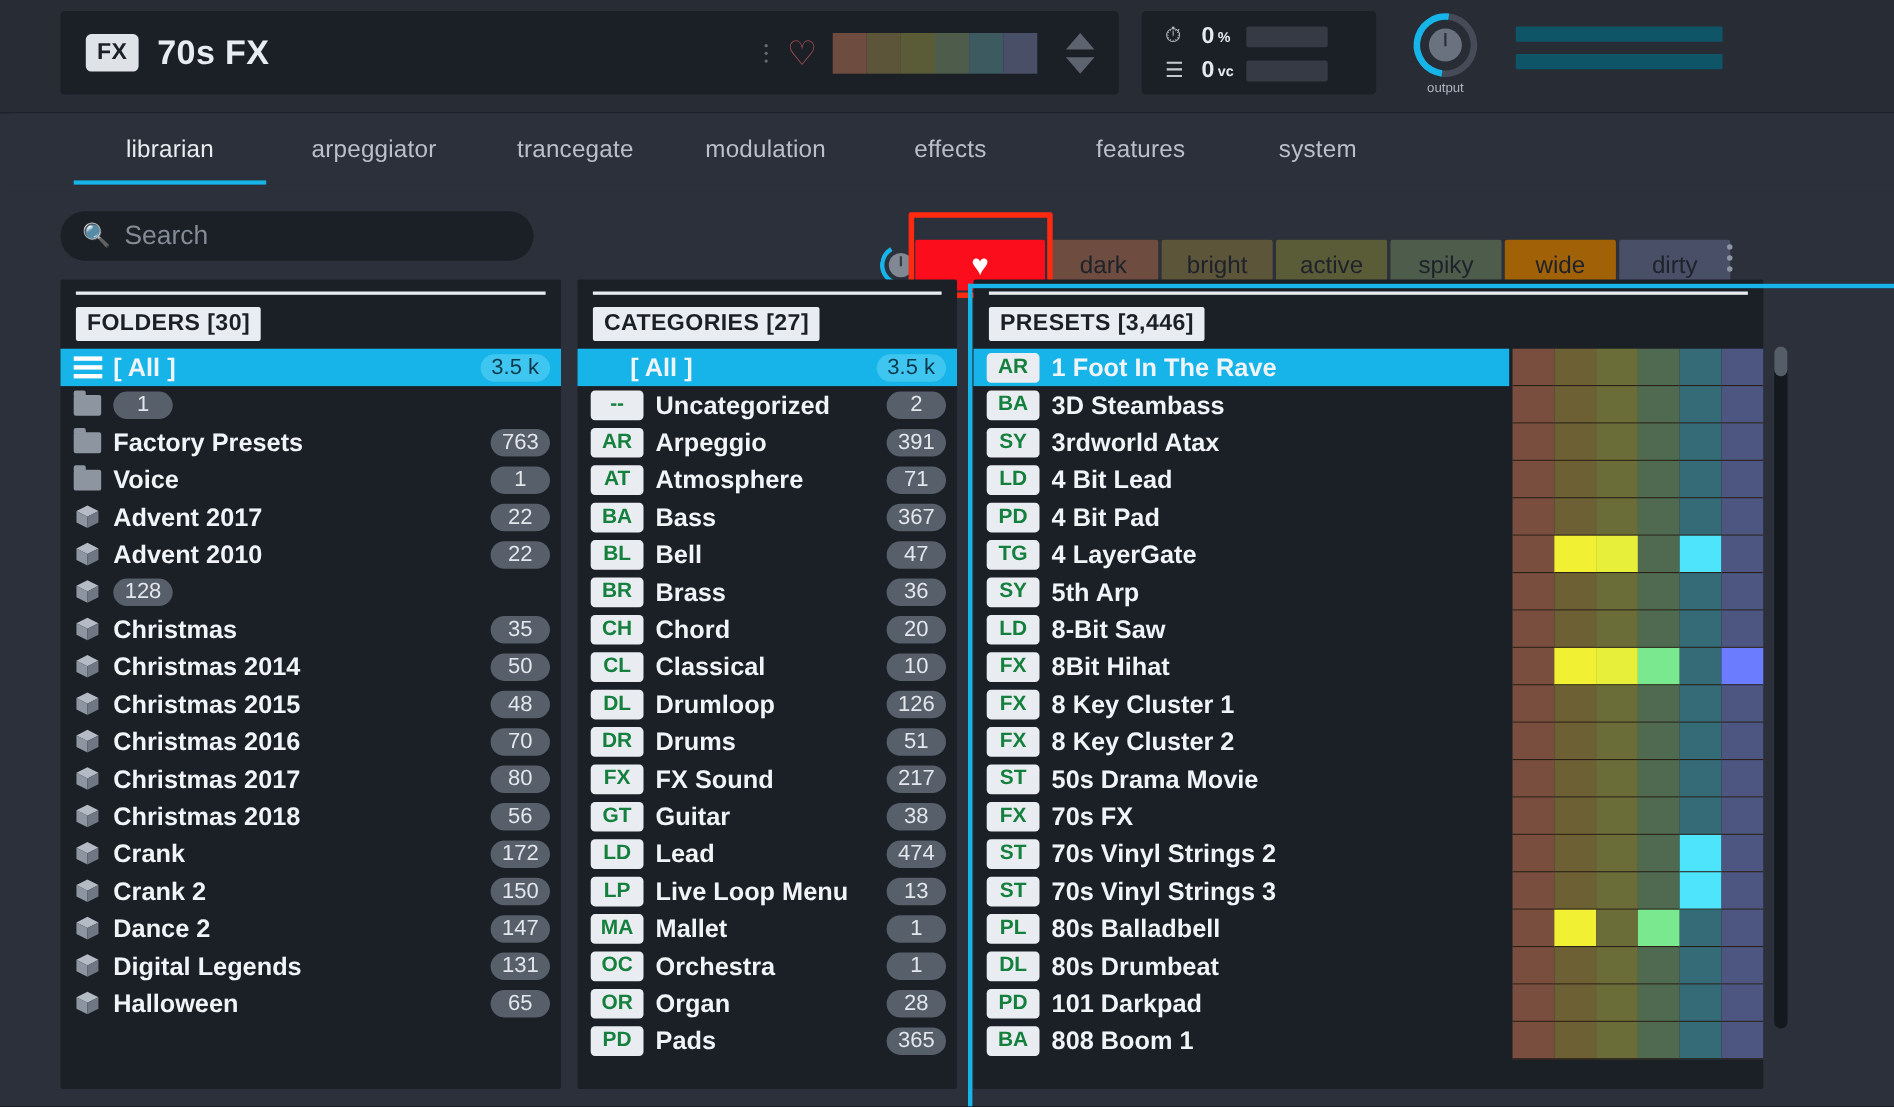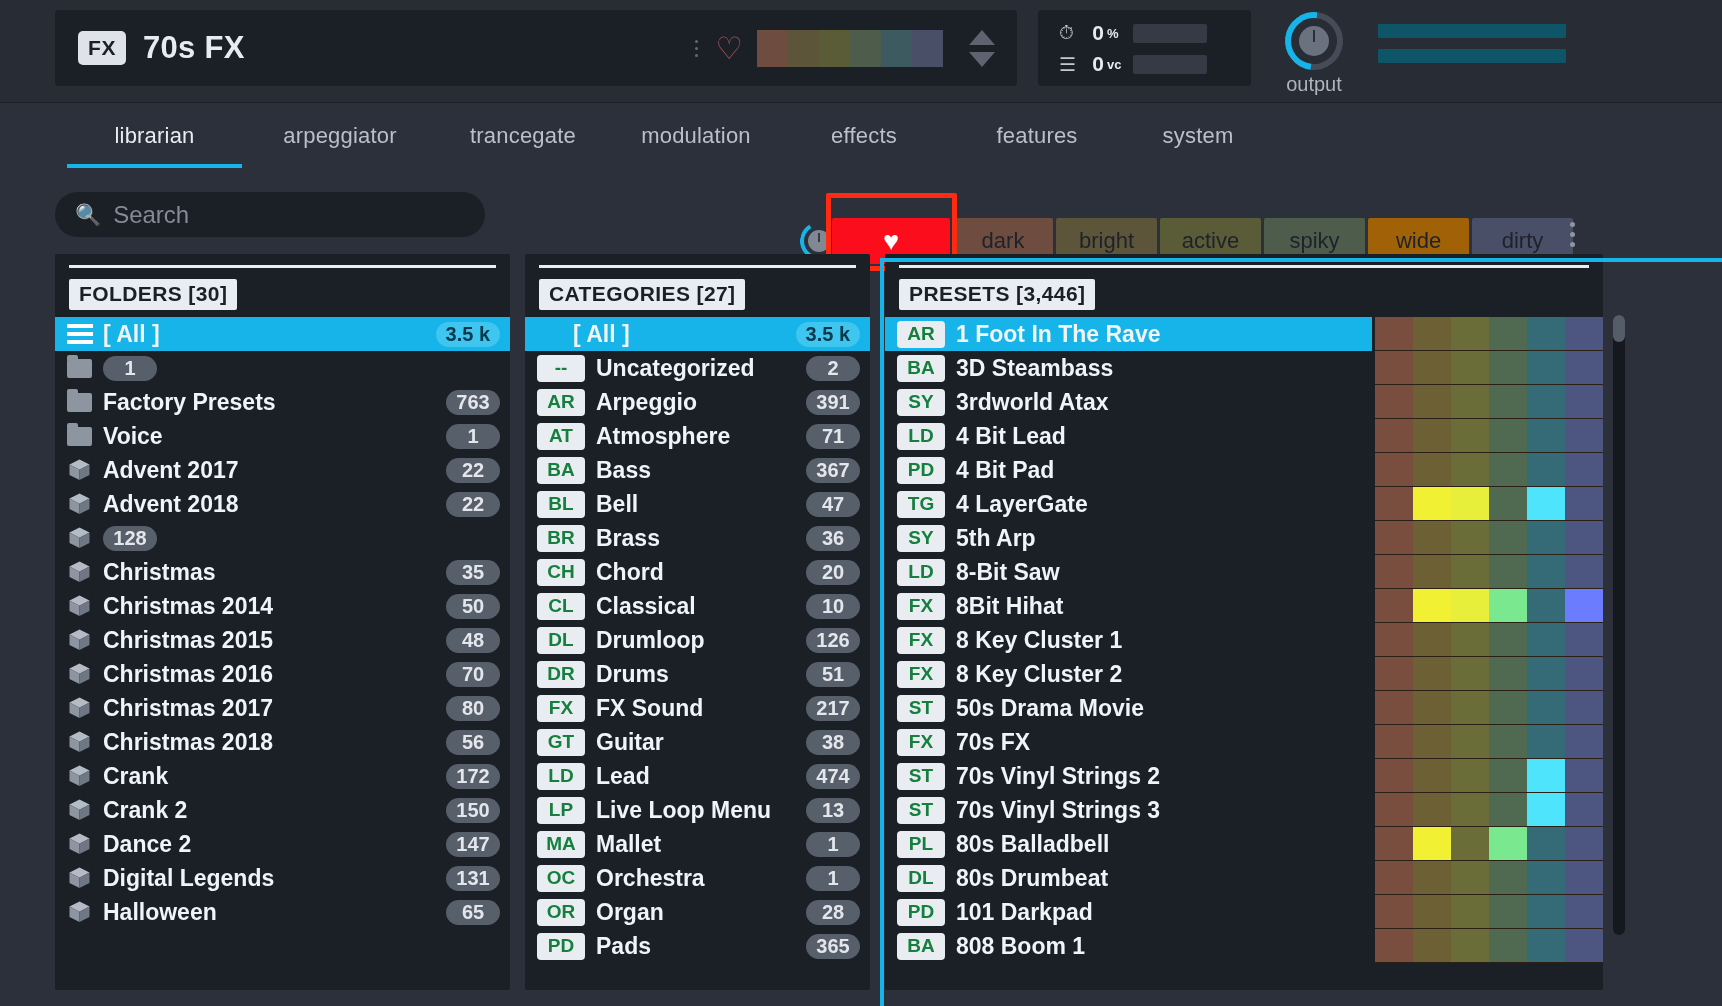--- a/index.html
+++ b/index.html
@@ -62,21 +62,21 @@
     position: absolute; inset: 0; border-radius: 50%;
     border: 6px solid #454b57;
     border-left-color: #16b4e8; border-top-color: #16b4e8;
     transform: rotate(-38deg);
   }
   .knob-body {
     position: absolute; left: 14px; top: 14px; width: 30px; height: 30px;
     border-radius: 50%; background: #6a7280;
   }
   .knob-tick { position: absolute; left: 50%; top: 4px; width: 2px; height: 12px; background: #2a2f38; margin-left: -1px; }
-  .output-lbl { color: #aeb5bf; font-size: 20px; margin-top: 3px; }
+  .output-lbl { color: #aeb5bf; font-size: 12px; margin-top: 3px; }
 
   .out-meters { position: absolute; left: 1378px; top: 24px; }
   .out-meters div { width: 188px; height: 14px; background: #0e5568; margin-bottom: 11px; border-radius: 1px; }
 
   
   .tabbar { position: absolute; left: 12px; top: 103px; width: 1722px; height: 65px; background: #2b303a; }
   .tab {
     position: absolute; top: 0; height: 65px;
     display: flex; align-items: center; justify-content: center;
     color: #b9c0ca; font-size: 22px; letter-spacing: .2px; cursor: pointer;
@@ -137,21 +137,21 @@
   .rows { margin-top: 7px; }
   .row {
     display: flex; align-items: center; height: 34px;
     padding: 0 10px 0 12px; color: #f1f4f7; font-size: 23px; font-weight: bold;
     cursor: pointer; white-space: nowrap;
   }
   .row.sel { background: #16b4e8; }
   .row .lbl { flex: 1; overflow: hidden; }
   .count {
     min-width: 54px; height: 25px; padding: 0 10px; border-radius: 13px;
-    background: #575f6b; color: #e3e7ec; font-size: 20px; font-weight: bold;
+    background: #575f6b; color: #e3e7ec; font-size: 20px; font-weight: normal;
     display: flex; align-items: center; justify-content: center;
   }
   .row.sel .count { background: #3fc6f0; color: #07394b; }
 
   .ico-folder {
     width: 25px; height: 19px; margin-right: 11px; flex: none;
     background: #8d95a1; border-radius: 2px; position: relative;
   }
   .ico-folder::before {
     content: ""; position: absolute; left: 0; top: -4px; width: 11px; height: 5px;
@@ -328,21 +328,21 @@
             </svg></div>
           <span class="lbl">Advent 2017</span>
           <span class="count">22</span>
         </div>
         <div class="row">
           <div class="ico-cube"><svg viewBox="0 0 24 24" width="25" height="24">
               <path d="M12 1.5 L22 6.6 L12 11.7 L2 6.6 Z" fill="#b4bbc5"></path>
               <path d="M2 6.6 L12 11.7 L12 22 L2 17 Z" fill="#8d95a1"></path>
               <path d="M22 6.6 L12 11.7 L12 22 L22 17 Z" fill="#6f7784"></path>
             </svg></div>
-          <span class="lbl">Advent 2018</span>
+          <span class="lbl">Advent 2010</span>
           <span class="count">22</span>
         </div>
         <div class="row">
           <div class="ico-cube"><svg viewBox="0 0 24 24" width="25" height="24">
               <path d="M12 1.5 L22 6.6 L12 11.7 L2 6.6 Z" fill="#b4bbc5"></path>
               <path d="M2 6.6 L12 11.7 L12 22 L2 17 Z" fill="#8d95a1"></path>
               <path d="M22 6.6 L12 11.7 L12 22 L22 17 Z" fill="#6f7784"></path>
             </svg></div>
           <span class="count">128</span>
         </div>

